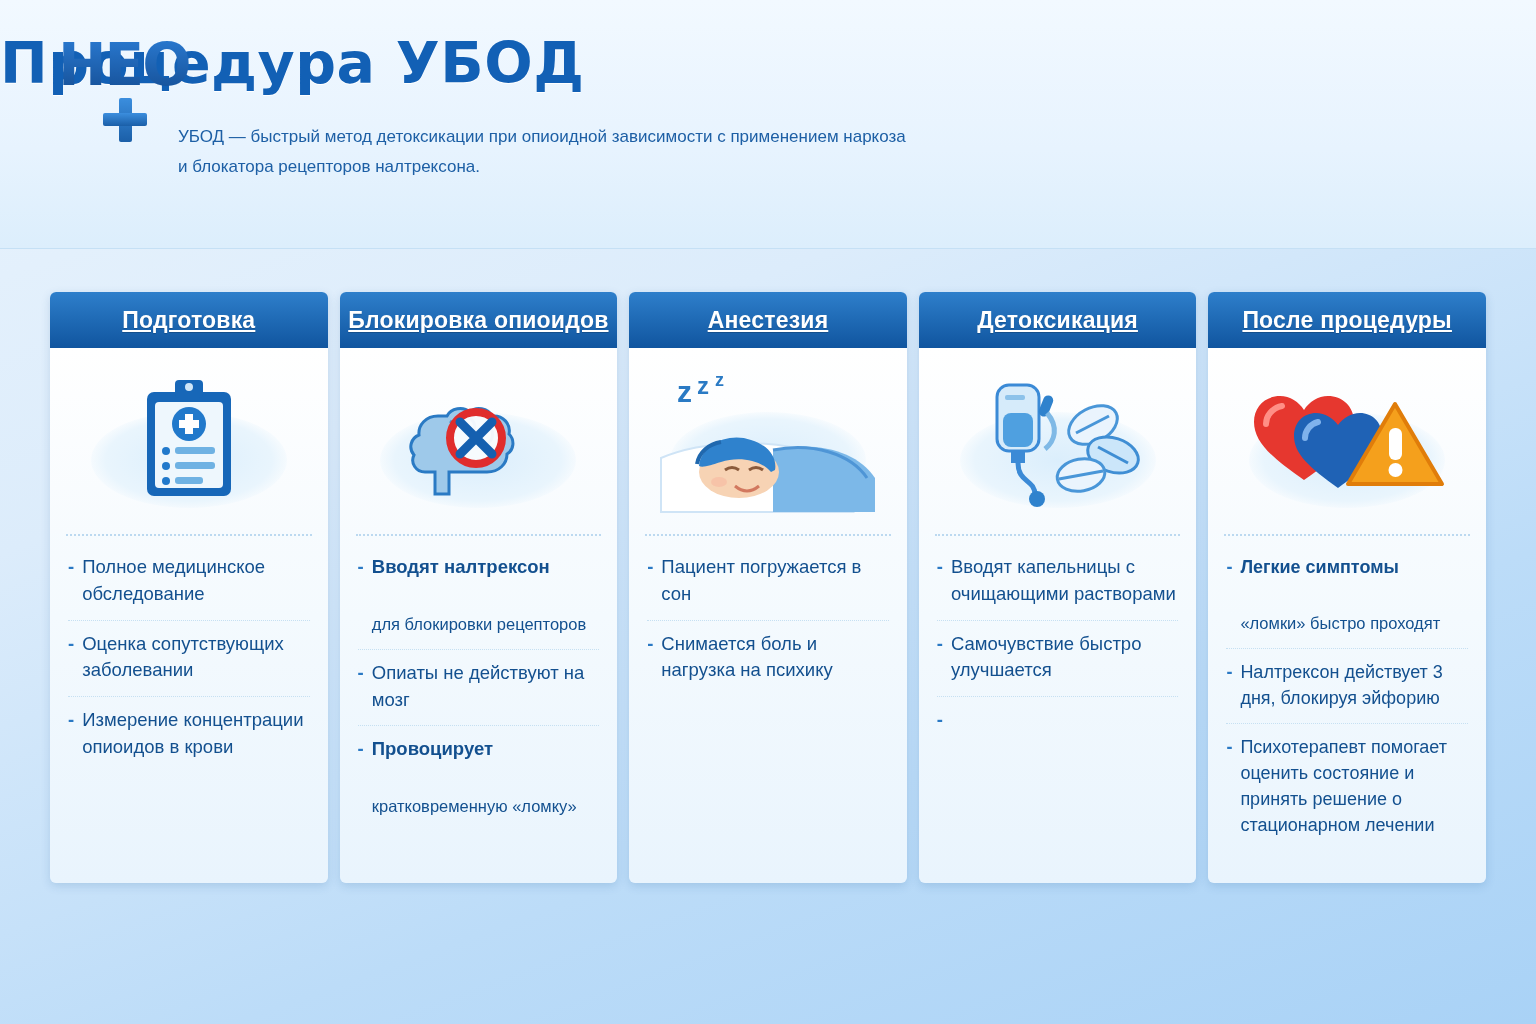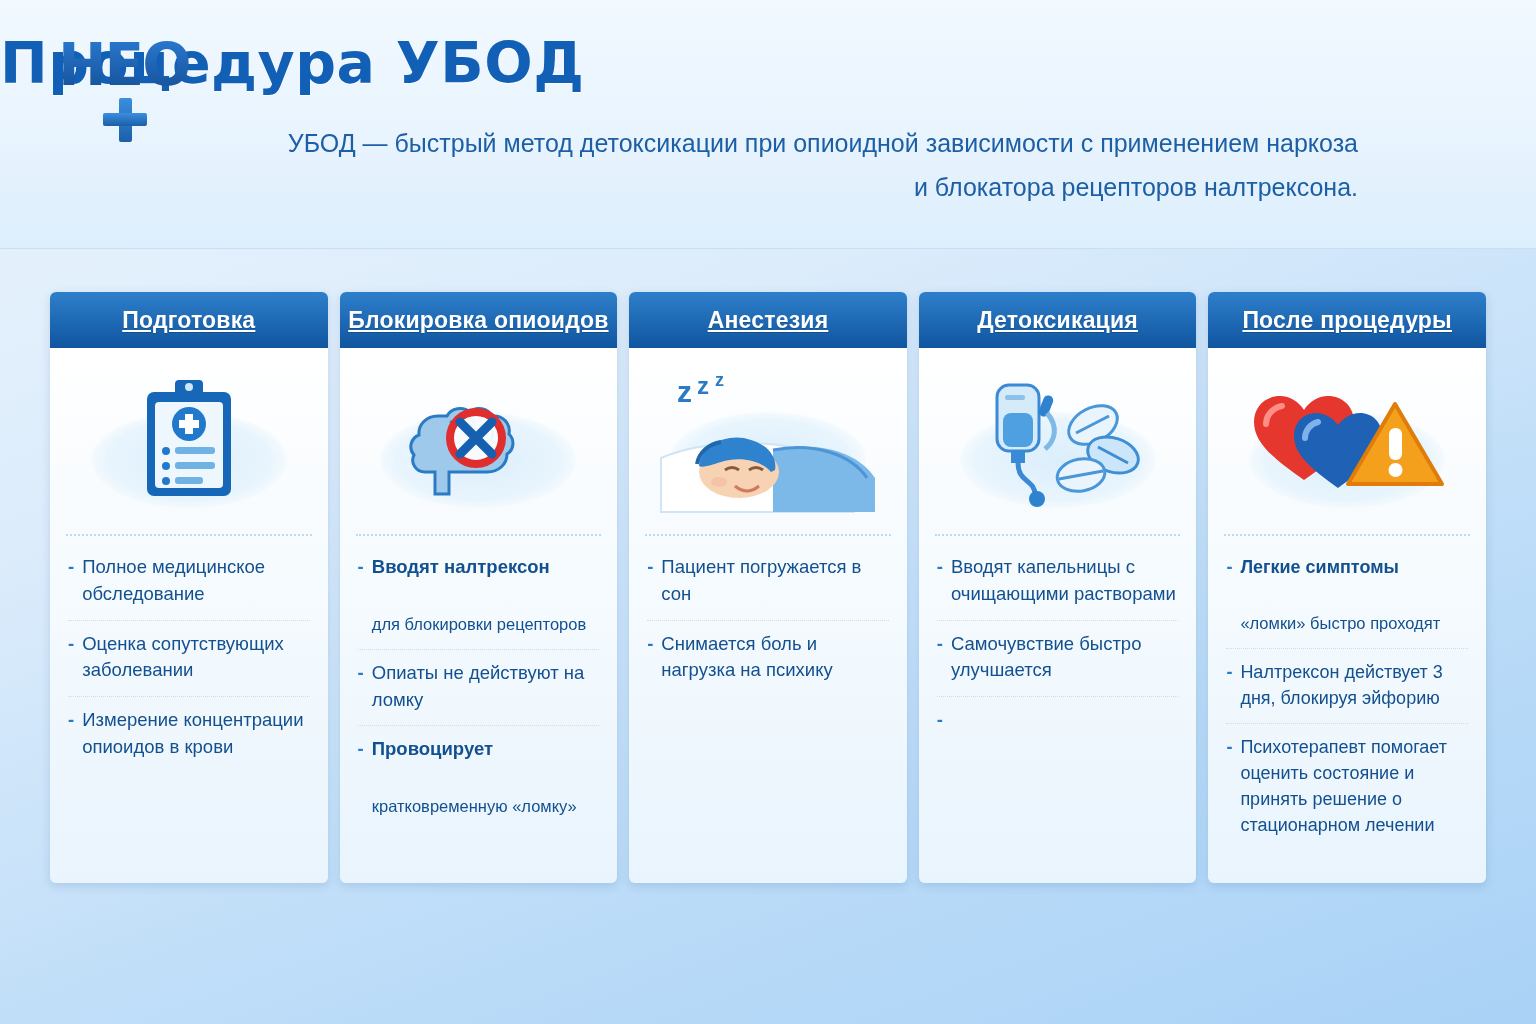--- a/index.html
+++ b/index.html
@@ -69,22 +69,22 @@
     font-family: "DejaVu Sans", sans-serif;
     font-size: 57px;
     font-weight: 700;
     color: #1260b5;
     letter-spacing: 0.5px;
     text-shadow: 0 1px 0 #ffffff;
   }
   .subtitle {
     margin: 26px auto 0;
     width: 1180px;
-    text-align: right;
-    font-size: 25px;
+    text-align: left;
+    font-size: 17px;
     line-height: 1.75;
     color: #1d5fa5;
   }
 
   
   .cards {
     position: absolute;
     top: 292px;
     left: 50px;
     width: 1436px;
@@ -245,21 +245,21 @@
     <div class="bullets">
       <div class="bullet">
         <span class="dash">-</span>
         <span class="txt">
           <b>Вводят налтрексон</b>
           <span class="sub">для блокировки рецепторов</span>
         </span>
       </div>
       <div class="bullet">
         <span class="dash">-</span>
-        <span class="txt">Опиаты не действуют на ломку</span>
+        <span class="txt">Опиаты не действуют на мозг</span>
       </div>
       <div class="bullet">
         <span class="dash">-</span>
         <span class="txt">
           <b>Провоцирует</b>
           <span class="sub">кратковременную «ломку»</span>
         </span>
       </div>
     </div>
   </div>

